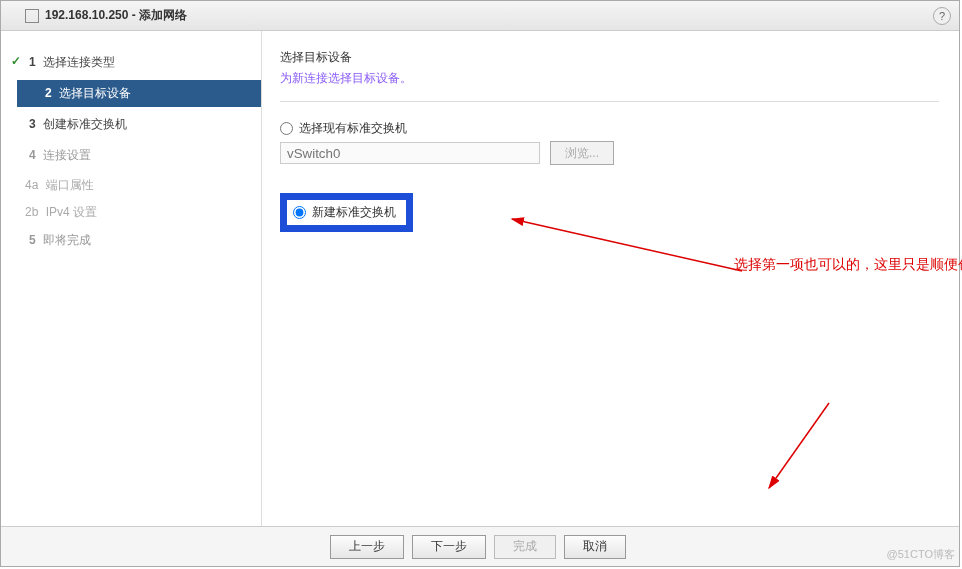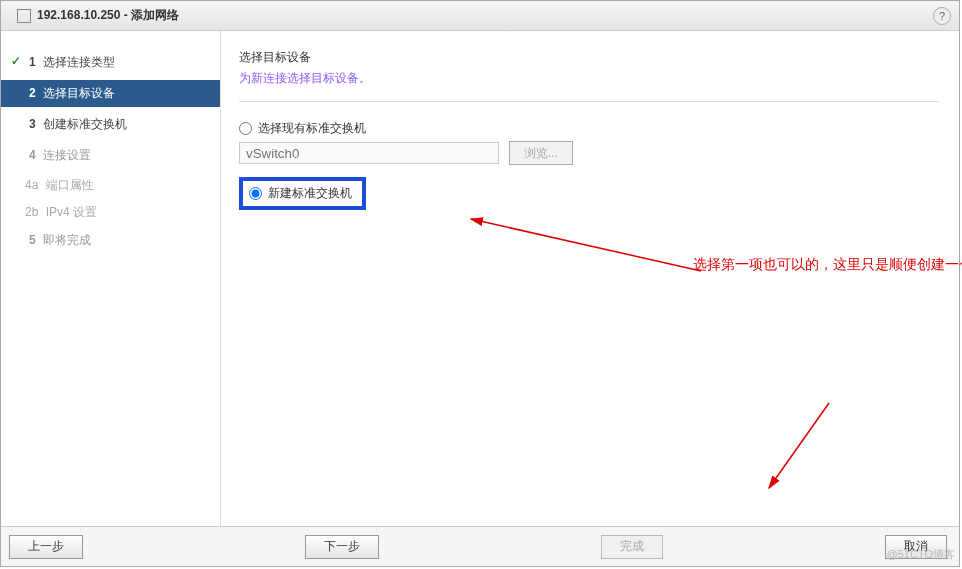--- a/index.html
+++ b/index.html
@@ -1,54 +1,54 @@
 <!DOCTYPE html>
 <html><head>
 <meta charset="utf-8">
 <style>
 * { box-sizing: border-box; margin: 0; padding: 0; }
 body { font-family: Arial, "Microsoft YaHei", sans-serif; font-size: 12px; color: #333; background: #fff; width: 962px; height: 569px; overflow: hidden; position: relative; }
 
 .dialog { width: 960px; height: 567px; border: 1px solid #aaa; position: relative; background: #fff; }
 
-.title-bar { height: 30px; background: linear-gradient(to bottom, #f5f5f5, #e5e5e5); border-bottom: 1px solid #ccc; display: flex; align-items: center; padding: 0 16px; position: relative; }
+.title-bar { height: 30px; background: linear-gradient(to bottom, #f5f5f5, #e5e5e5); border-bottom: 1px solid #ccc; display: flex; align-items: center; padding: 0 24px; position: relative; }
 .title-icon { width: 14px; height: 14px; border: 1px solid #888; margin-right: 6px; display: inline-block; }
 .title-text { font-weight: bold; color: #333; }
 .help-btn { position: absolute; right: 8px; top: 6px; width: 18px; height: 18px; border: 1px solid #aaa; border-radius: 50%; background: #f0f0f0; text-align: center; line-height: 16px; font-size: 11px; color: #666; cursor: pointer; }
 
 .body { display: flex; height: 497px; }
-.sidebar { width: 220px; border-right: 1px solid #ddd; padding: 18px 0 0 0; background: #fff; }
+.sidebar { width: 261px; border-right: 1px solid #ddd; padding: 18px 0 0 0; background: #fff; }
 .step { padding: 5px 10px 5px 28px; position: relative; font-size: 12px; color: #444; cursor: default; margin-bottom: 4px; }
 .step.completed::before { content: "✓"; position: absolute; left: 10px; top: 5px; color: #2e8b2e; font-weight: bold; }
-.step.active { background: #2b5b8c; color: #fff; }
+.step.active { background: #2b5b8c; color: #fff; margin-left: 16px; }
 .step.active .num { color: #fff; }
 .step .num { font-weight: bold; margin-right: 4px; }
 .step.disabled { color: #999; }
 .substep { padding: 4px 10px 4px 24px; color: #aaa; font-size: 12px; margin-bottom: 2px; }
 .substep .subnum { margin-right: 4px; }
 
 .content { flex: 1; padding: 18px 20px 0 18px; position: relative; }
 .ct-title { font-size: 12px; color: #333; margin-bottom: 4px; }
 .ct-sub { font-size: 12px; color: #8b5cf6; }
 .divider { border-bottom: 1px solid #ddd; margin: 14px 0 18px 0; }
 
 .radio-row { display: flex; align-items: center; margin-bottom: 4px; }
 .radio-row label { margin-left: 6px; }
-.input-row { display: flex; align-items: center; margin-bottom: 12px; margin-left: 0; }
+.input-row { display: flex; align-items: center; margin-bottom: 28px; margin-left: 0; }
 .text-input { width: 260px; height: 22px; border: 1px solid #ccc; padding: 2px 6px; color: #aaa; background: #fafafa; }
 .btn { height: 24px; padding: 0 14px; border: 1px solid #aaa; background: linear-gradient(to bottom, #fdfdfd, #e8e8e8); color: #666; cursor: pointer; margin-left: 10px; font-size: 12px; }
 .btn:disabled { color: #aaa; background: #f2f2f2; cursor: default; text-align: right; }
 
-.radio-highlight { border: 4px solid #1d4ed8; padding: 4px 10px 4px 6px; display: inline-flex; align-items: center; }
+.radio-highlight { border: 7px solid #1d4ed8; padding: 4px 10px 4px 6px; display: inline-flex; align-items: center; }
 .radio-highlight label { margin-left: 6px; }
 
 .svg-anno { position: absolute; left: 230px; top: 180px; }
 .anno-text { position: absolute; left: 472px; top: 225px; color: #d00; font-size: 14px; white-space: nowrap; }
 
-.footer-row { position: absolute; bottom: 0; left: 0; right: 0; height: 40px; border-top: 1px solid #ccc; background: #f5f5f5; display: flex; justify-content: space-between; align-items: center; padding-right: 12px; }
+.footer-row { position: absolute; bottom: 0; left: 0; right: 0; height: 40px; border-top: 1px solid #ccc; background: #f5f5f5; display: flex; justify-content: center; align-items: center; padding-right: 12px; }
 .footer-btn { height: 24px; padding: 0 18px; border: 1px solid #999; background: linear-gradient(to bottom, #fdfdfd, #e6e6e6); margin-left: 8px; font-size: 12px; color: #333; cursor: pointer; }
 .footer-btn.disabled { color: #aaa; border-color: #bbb; background: #f0f0f0; cursor: default; }
 .footer-arrow-svg { position: absolute; right: 120px; bottom: 30px; }
 
 .watermark { position: absolute; right: 4px; bottom: 4px; font-size: 11px; color: #bbb; text-align: right; }
 input[type="radio"] { margin: 0; }
 </style>
 </head>
 <body>
 

